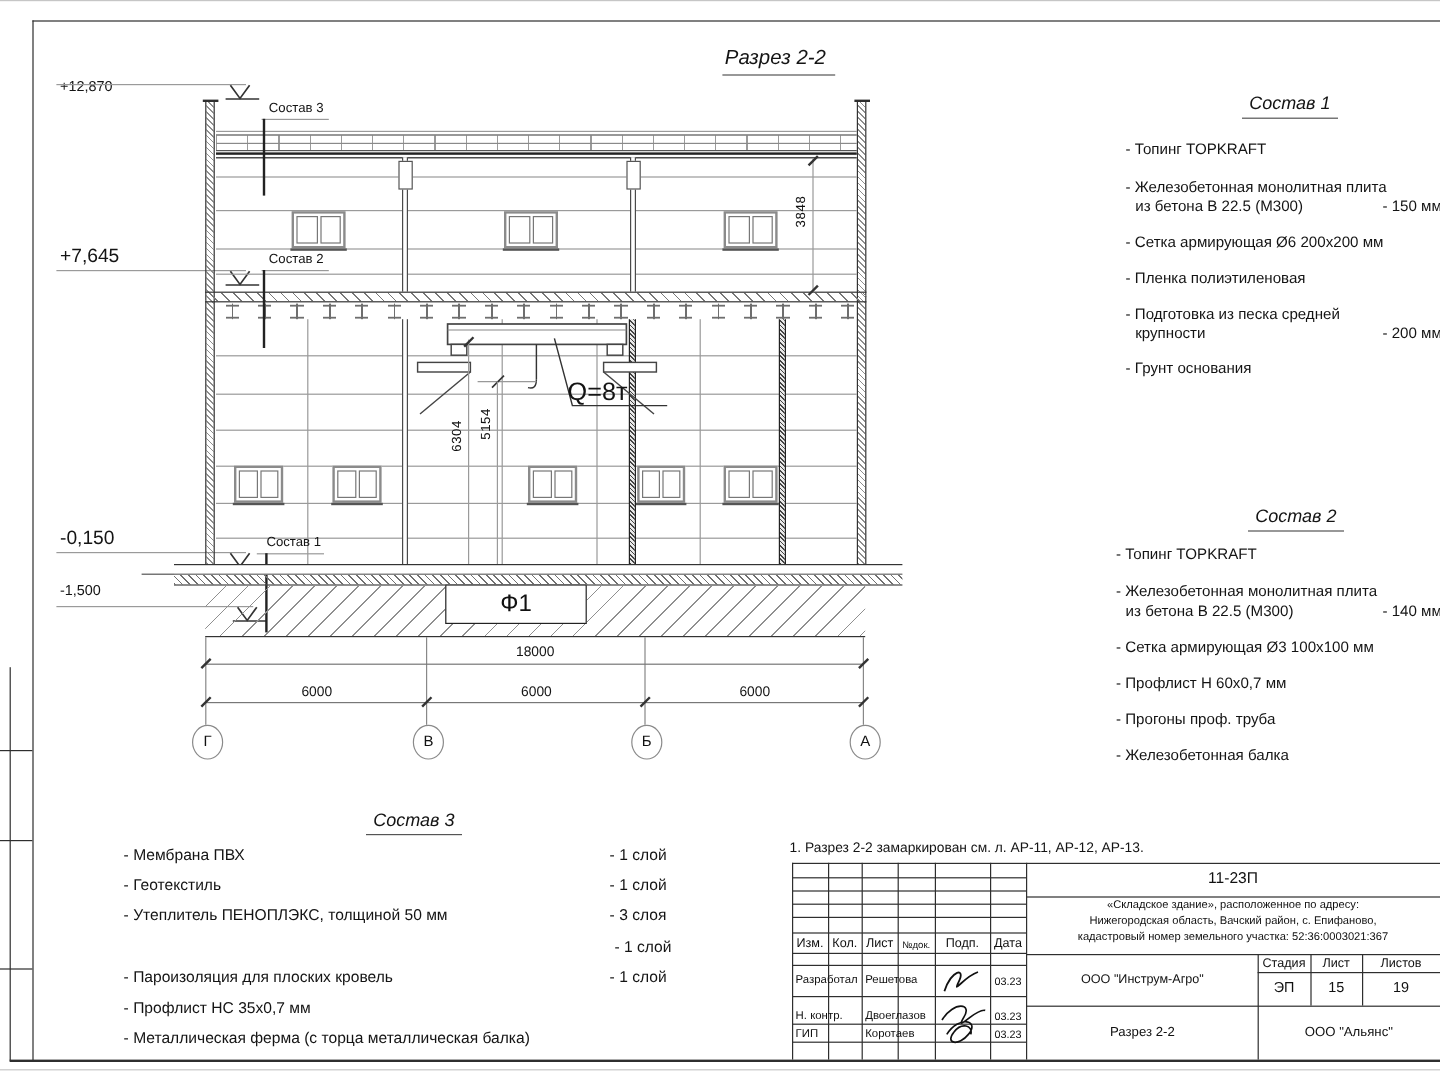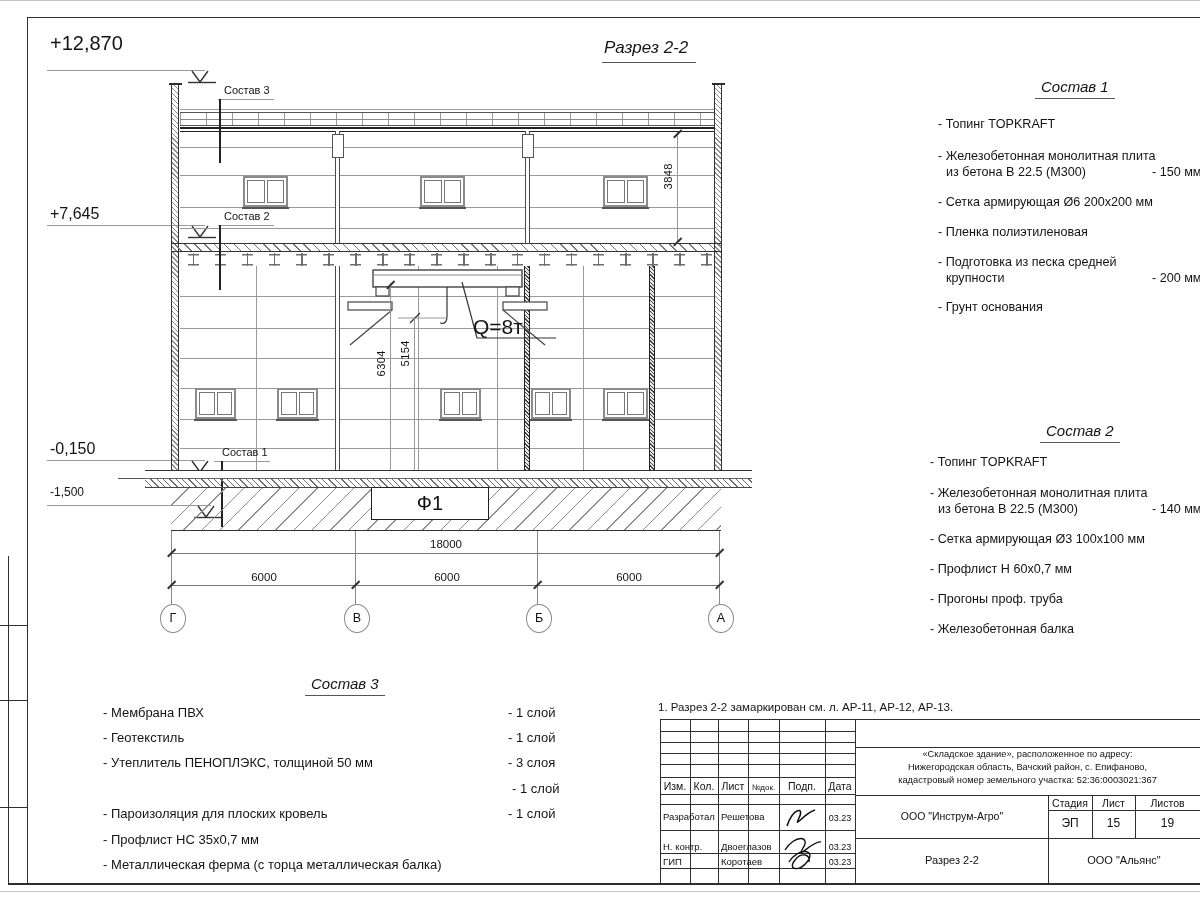--- a/index.html
+++ b/index.html
@@ -65,21 +65,21 @@
   <div class="hl" style="left:27px;top:17px;width:1173px;height:1.3px"></div>
   <div class="vl" style="left:27px;top:17px;height:867px;width:1.3px"></div>
   <div class="hl" style="left:8px;top:883px;width:1192px;height:1.6px"></div>
   <div class="vl" style="left:8px;top:556px;height:328px"></div>
   <div class="hl" style="left:0;top:625px;width:27px"></div>
   <div class="hl" style="left:0;top:700px;width:27px"></div>
   <div class="hl" style="left:0;top:807px;width:27px"></div>
 
   <div class="t it" style="left:602px;top:38px;font-size:17px;border-bottom:1px solid #555;padding:0 8px 4px 2px">Разрез 2-2</div>
 
-  <div class="t" style="left:50px;top:32px;font-size:20px">+12,870</div>
+  <div class="t" style="left:50px;top:65px;font-size:12px">+12,870</div>
   <div class="hll" style="left:47px;top:70px;width:158px"></div>
   <svg style="left:186px;top:70px" width="36" height="14" viewBox="0 0 36 14">
       <polyline points="6,1 14,12 22,1" fill="none" stroke="#333" stroke-width="1.4"></polyline>
       <line x1="2" y1="12.5" x2="30" y2="12.5" stroke="#333" stroke-width="1.4"></line>
     </svg>
 
   <div class="t" style="left:50px;top:205px;font-size:16px">+7,645</div>
   <div class="hll" style="left:47px;top:225px;width:158px"></div>
   <svg style="left:186px;top:225px" width="36" height="14" viewBox="0 0 36 14">
       <polyline points="6,1 14,12 22,1" fill="none" stroke="#333" stroke-width="1.4"></polyline>
@@ -318,20 +318,21 @@
   <div class="tbt ctr" style="left:826px;top:842px;width:28px;font-size:9px">03.23</div>
   <div class="tbt" style="left:663px;top:856px;font-size:9.5px">ГИП</div>
   <div class="tbt" style="left:721px;top:856px;font-size:9.5px">Коротаев</div>
   <div class="tbt ctr" style="left:826px;top:857px;width:28px;font-size:9px">03.23</div>
 
   <svg style="left:779px;top:798px" width="46" height="84" viewBox="0 0 46 84">
     <path d="M8 28 C14 10 26 8 20 20 C14 32 24 16 36 12" fill="none" stroke="#111" stroke-width="1.5"></path>
     <path d="M6 52 C16 36 32 38 24 50 C16 64 34 42 42 44 M10 64 c10 -16 28 -12 18 0 c-8 10 -20 8 -12 -2 c6 -8 16 -6 14 2" fill="none" stroke="#111" stroke-width="1.4"></path>
   </svg>
 
+  <div class="tbt ctr" style="left:855px;top:724px;width:345px;font-size:13px">11-23П</div>
   <div class="tbt ctr" style="left:855px;top:749px;width:345px;font-size:9.3px">«Складское здание», расположенное по адресу:</div>
   <div class="tbt ctr" style="left:855px;top:762px;width:345px;font-size:9.3px">Нижегородская область, Вачский район, с. Епифаново,</div>
   <div class="tbt ctr" style="left:855px;top:775px;width:345px;font-size:9.3px">кадастровый номер земельного участка: 52:36:0003021:367</div>
   <div class="tbt ctr" style="left:856px;top:810px;width:192px;font-size:10.5px">ООО "Инструм-Агро"</div>
   <div class="tbt ctr" style="left:1048px;top:797px;width:44px;font-size:10.5px">Стадия</div>
   <div class="tbt ctr" style="left:1092px;top:797px;width:43px;font-size:10.5px">Лист</div>
   <div class="tbt ctr" style="left:1135px;top:797px;width:65px;font-size:10.5px">Листов</div>
   <div class="tbt ctr" style="left:1048px;top:816px;width:44px;font-size:12px">ЭП</div>
   <div class="tbt ctr" style="left:1092px;top:816px;width:43px;font-size:12px">15</div>
   <div class="tbt ctr" style="left:1135px;top:816px;width:65px;font-size:12px">19</div>

